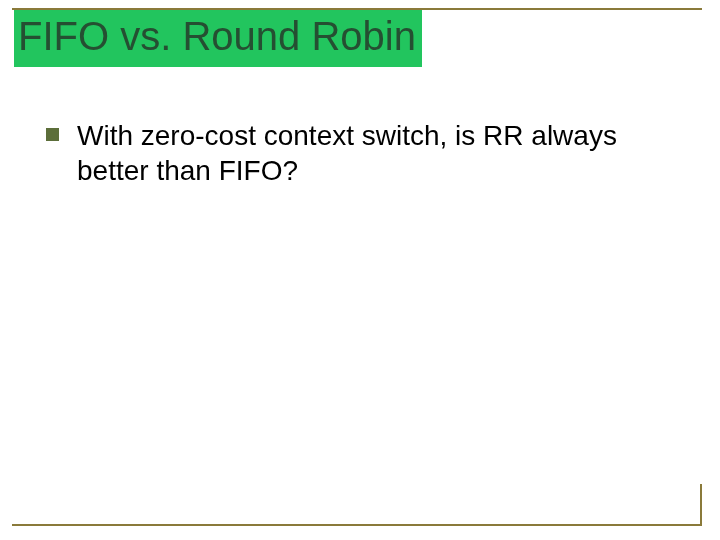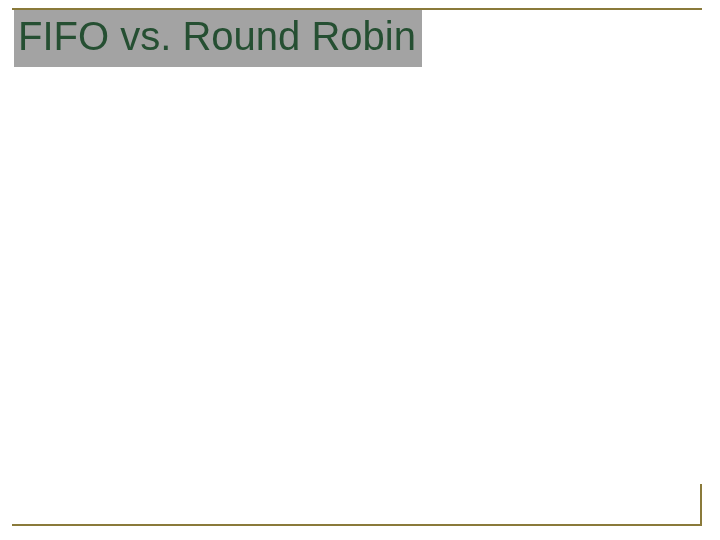--- a/index.html
+++ b/index.html
@@ -42,21 +42,21 @@
     background: #8a7a3a;
   }
   .title-wrap {
     position: absolute;
     top: 10px;
     left: 14px;
     right: 18px;
   }
   .title {
     display: inline-block;
-    background: #a3a3a3;
+    background: #22c55e;
     color: #254f32;
     font-size: 40px;
     font-weight: 400;
     padding: 4px 6px 8px 4px;
     letter-spacing: 0;
   }
   .body {
     position: absolute;
     top: 118px;
     left: 46px;
@@ -84,17 +84,23 @@
 <body>
 
 <div class="slide">
 
   <div class="rule-top"></div>
 
   <div class="title-wrap">
     <span class="title">FIFO vs. Round Robin</span>
   </div>
 
+  <div class="body">
+    <div class="bullet-row">
+      <div class="bullet-marker"></div>
+      <div class="bullet-text">With zero-cost context switch, is RR always better than FIFO?</div>
+    </div>
+  </div>
 
   <div class="rule-bottom"></div>
   <div class="rule-br-v"></div>
 
 </div>
 
 </body></html>

